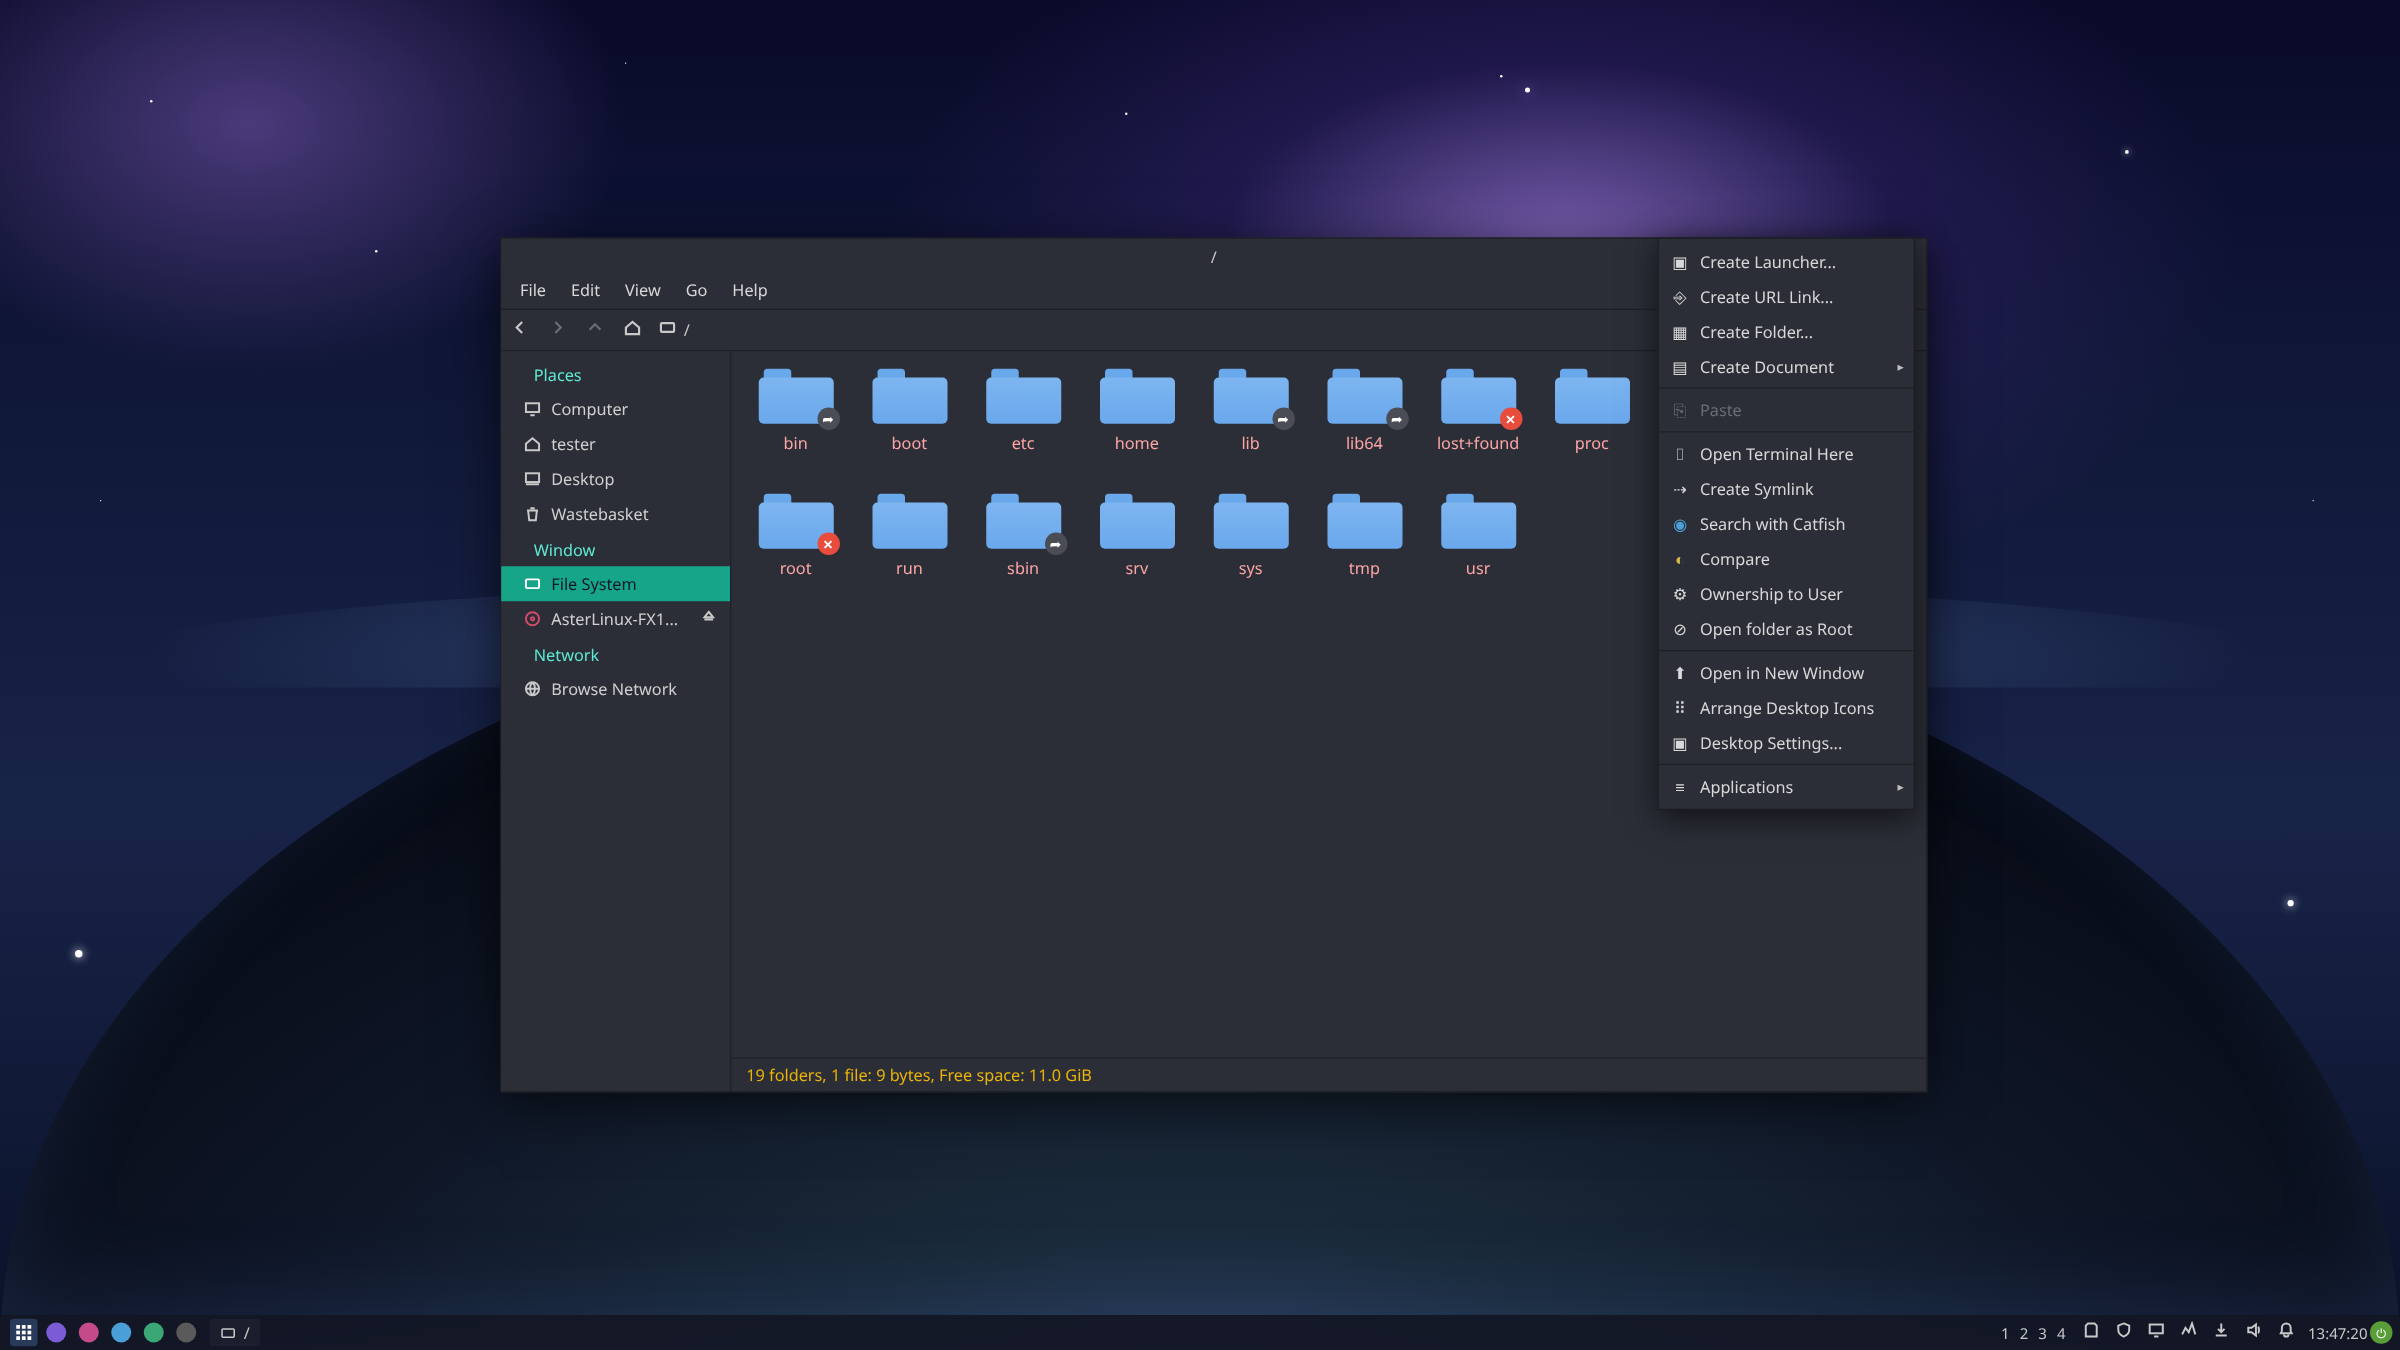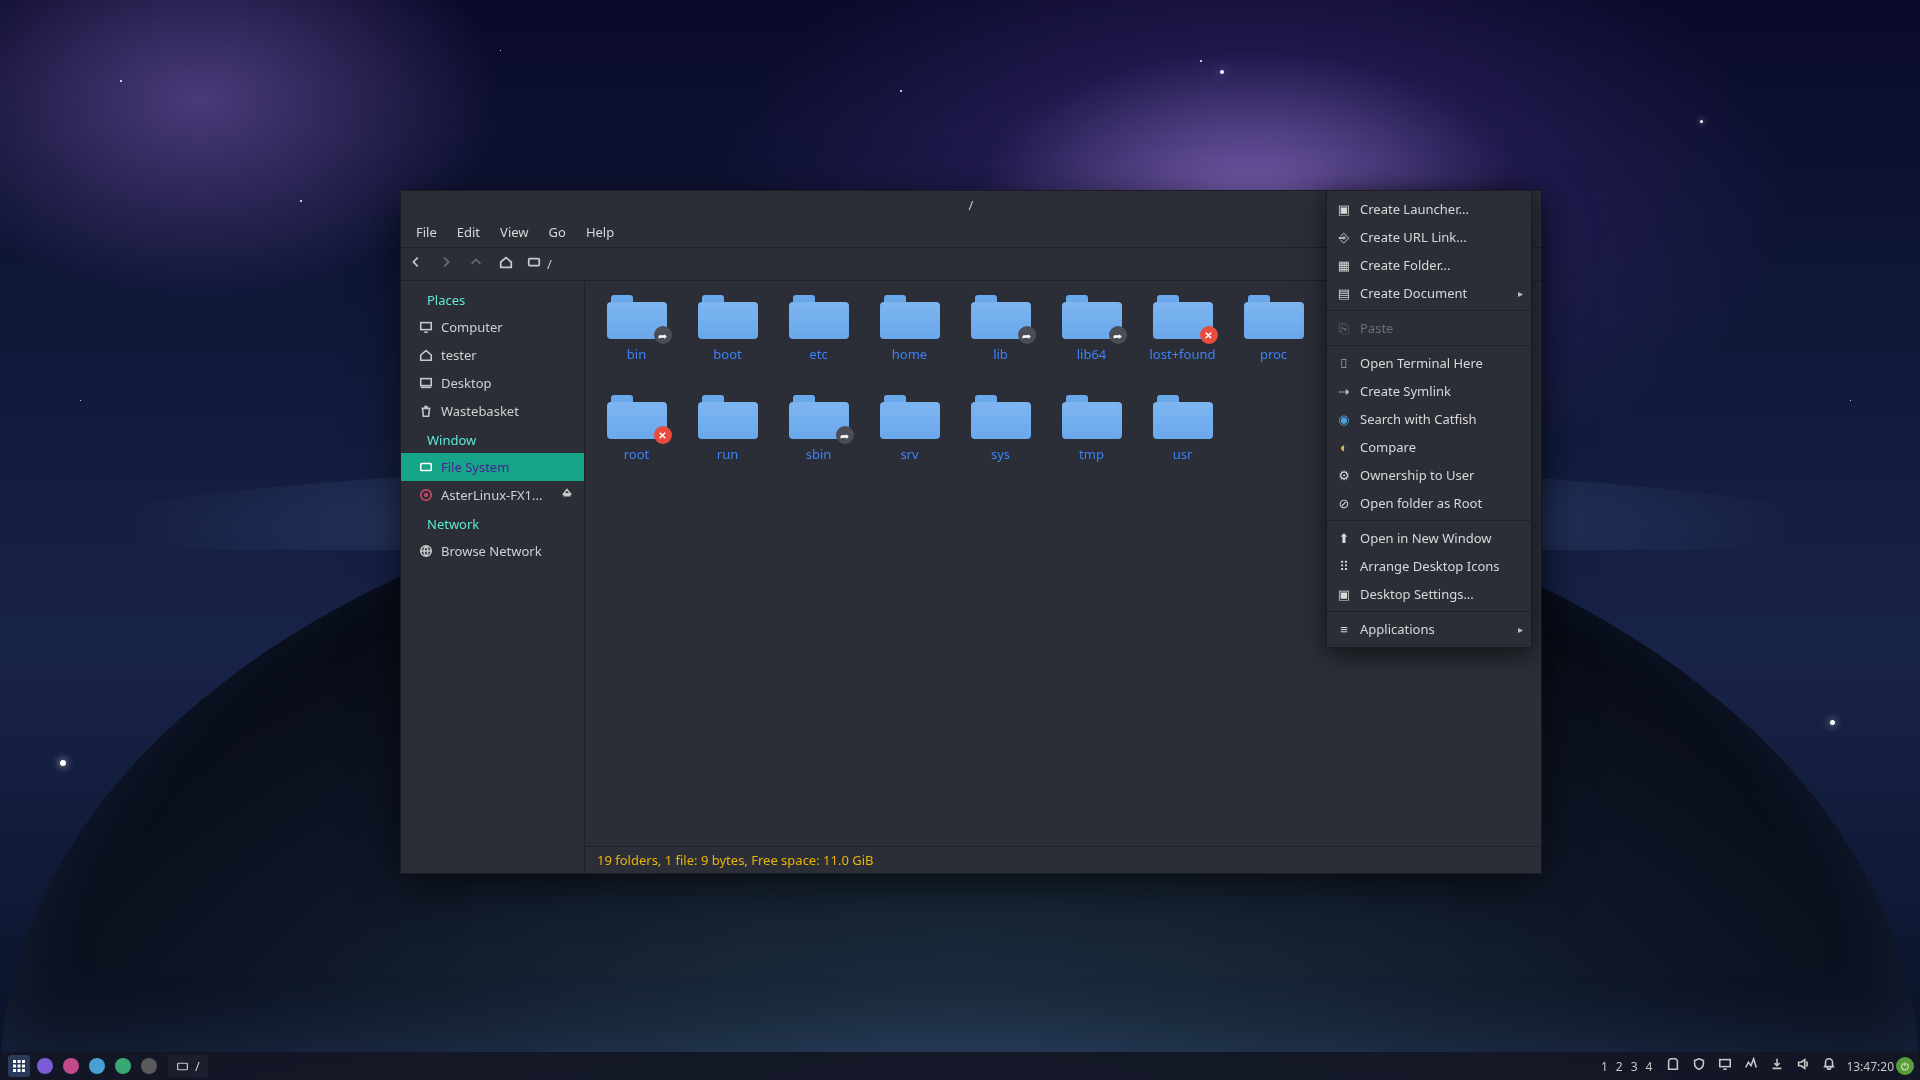--- a/index.html
+++ b/index.html
@@ -28,27 +28,27 @@
 .toolbar{height:32px;display:flex;align-items:center;padding:0 8px;gap:10px;border-bottom:1px solid #1f2128}
 .toolbar .nav{display:flex;gap:16px;align-items:center}
 .toolbar .nav svg,.toolbar .path-ico svg{width:14px;height:14px;stroke:#c8c8c8;fill:none;stroke-width:2}
 .toolbar .dim svg{stroke:#6a6d75}
 .pathbox{display:flex;align-items:center;gap:6px;margin-left:4px}
 .pathbox .slash{color:#c8c8c8}
 .body{flex:1;display:flex;min-height:0}
 .sidebar{width:183px;background:#2b2e37;border-right:1px solid #1f2128;padding-top:4px}
 .sidebar .hdr{font-weight:400;color:#5eead4;padding:6px 26px 4px}
 .sidebar .item{display:flex;align-items:center;gap:8px;padding:5px 10px 5px 18px;color:#d0d0d0;position:relative}
-.sidebar .item.sel{background:#17a589;color:#4c1d95}
+.sidebar .item.sel{background:#17a589;color:#0f172a}
 .sidebar .item svg{width:14px;height:14px;stroke:#c8c8c8;fill:none;stroke-width:1.8;flex:none}
 .sidebar .item.sel svg{stroke:#fff}
 .sidebar .eject{margin-left:auto}
 .content{flex:1;display:flex;flex-direction:column}
 .icons{flex:1;padding:14px 6px;display:grid;grid-template-columns:repeat(8,91px);grid-auto-rows:100px;justify-content:start;align-content:start;gap:0}
-.folder{display:flex;flex-direction:column;align-items:center;gap:6px;color:#3b82f6;font-size:13px}
+.folder{display:flex;flex-direction:column;align-items:center;gap:6px;color:#fca5a5;font-size:13px}
 .folder .ficon{width:60px;height:44px;position:relative}
 .ftab{position:absolute;left:4px;top:0;width:22px;height:9px;background:#6aa8ec;border-radius:3px 3px 0 0}
 .fbody{position:absolute;left:0;top:7px;right:0;bottom:0;background:linear-gradient(180deg,#7db5f0 0%,#6aa8ec 100%);border-radius:4px}
 .badge{position:absolute;right:-5px;bottom:-5px;width:18px;height:18px;border-radius:50%;display:flex;align-items:center;justify-content:center}
 .badge.link{background:#4a4d55}
 .badge.link:after{content:"➦";color:#fff;font-size:11px}
 .badge.err{background:#e74c3c}
 .badge.err:after{content:"✕";color:#fff;font-size:10px;font-weight:bold}
 .statusbar{height:26px;border-top:1px solid #1f2128;display:flex;align-items:center;padding:0 12px;color:#eab308;font-size:13px}
 

